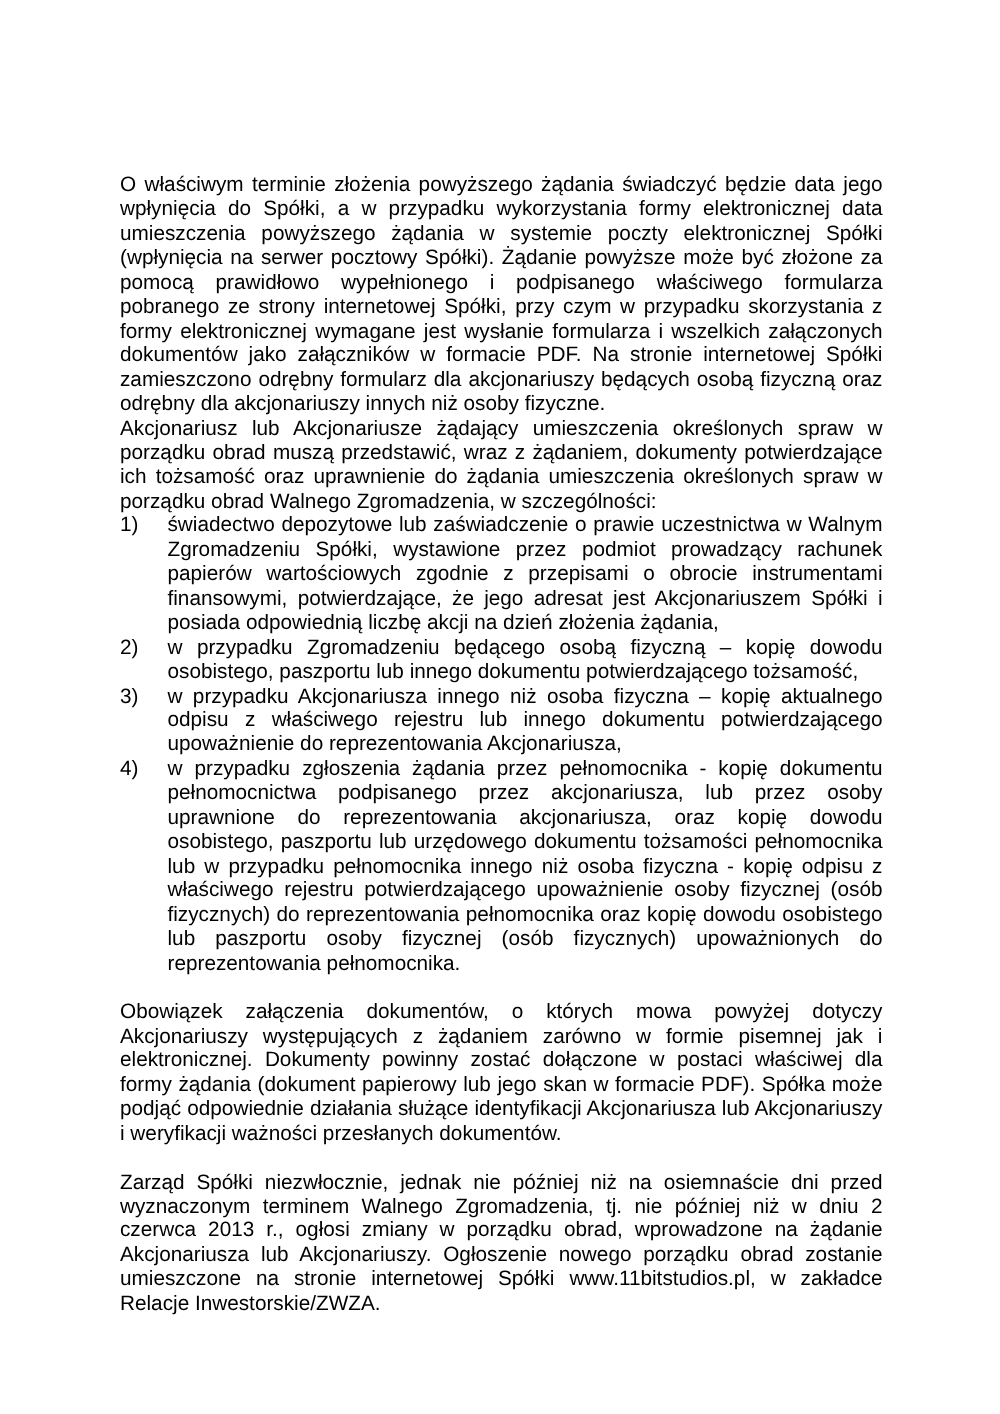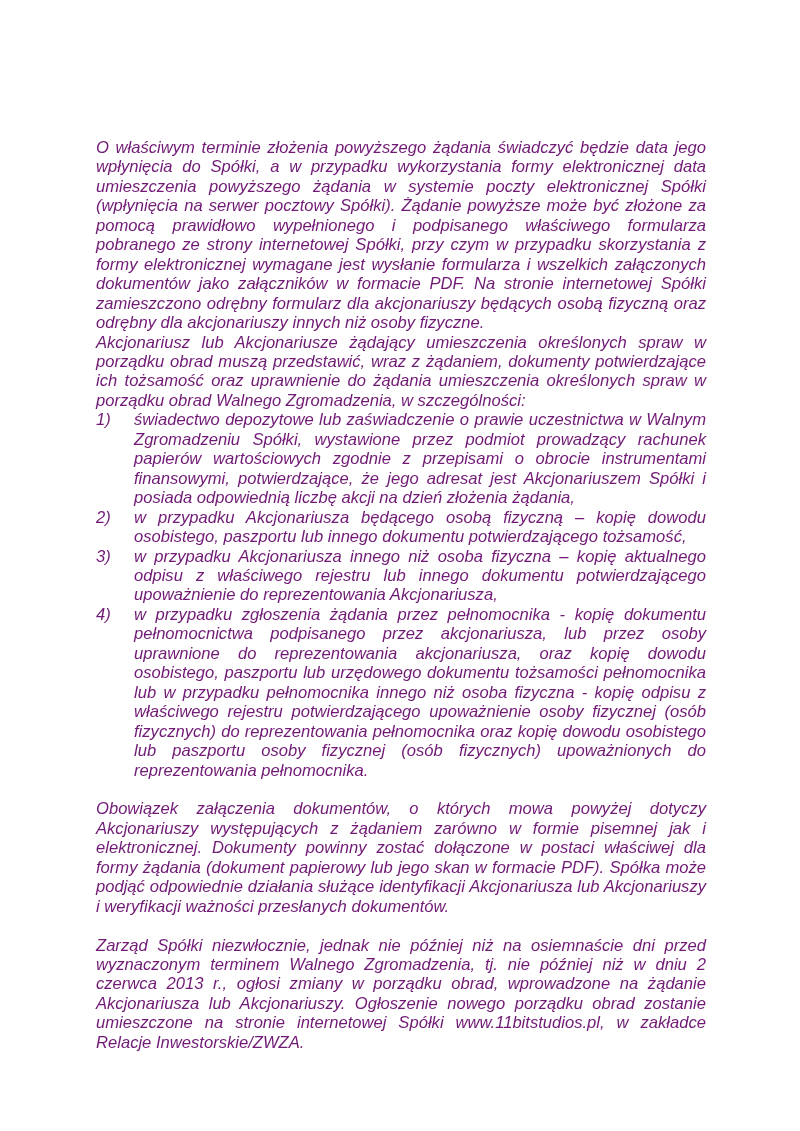--- a/index.html
+++ b/index.html
@@ -1,41 +1,41 @@
 <!DOCTYPE html>
 <html><head>
 <meta charset="utf-8">
 <style>
   html, body { margin: 0; padding: 0; background: #ffffff; }
   body { width: 800px; height: 1131px; position: relative; overflow: hidden; }
   .page {
     position: absolute; left: 96px; top: 138px; width: 610px;
     font-family: "Liberation Sans", sans-serif;
-    font-size: 16.6px; line-height: 19.45px; color: #701a75; font-style: italic;
+    font-size: 16.6px; line-height: 19.45px; color: #000000;
   }
   .p { text-align: justify; margin: 0; }
   .list { margin: 0; padding: 0; list-style: none; }
   .li { position: relative; padding-left: 38px; text-align: justify; }
   .li .num { position: absolute; left: 0; top: 0; }
   .gap { height: 19.45px; }
 </style>
 </head>
 <body>
 
 <div class="page">
   <p class="p">O właściwym terminie złożenia powyższego żądania świadczyć będzie data jego wpłynięcia do Spółki, a w przypadku wykorzystania formy elektronicznej data umieszczenia powyższego żądania w systemie poczty elektronicznej Spółki (wpłynięcia na serwer pocztowy Spółki). Żądanie powyższe może być złożone za pomocą prawidłowo wypełnionego i podpisanego właściwego formularza pobranego ze strony internetowej Spółki, przy czym w przypadku skorzystania z formy elektronicznej wymagane jest wysłanie formularza i wszelkich załączonych dokumentów jako załączników w formacie PDF. Na stronie internetowej Spółki zamieszczono odrębny formularz dla akcjonariuszy będących osobą fizyczną oraz odrębny dla akcjonariuszy innych niż osoby fizyczne.</p>
   <p class="p">Akcjonariusz lub Akcjonariusze żądający umieszczenia określonych spraw w porządku obrad muszą przedstawić, wraz z żądaniem, dokumenty potwierdzające ich tożsamość oraz uprawnienie do żądania umieszczenia określonych spraw w porządku obrad Walnego Zgromadzenia, w szczególności:</p>
   <div class="list">
     <div class="li">
       <span class="num">1)</span>
       <span>świadectwo depozytowe lub zaświadczenie o prawie uczestnictwa w Walnym Zgromadzeniu Spółki, wystawione przez podmiot prowadzący rachunek papierów wartościowych zgodnie z przepisami o obrocie instrumentami finansowymi, potwierdzające, że jego adresat jest Akcjonariuszem Spółki i posiada odpowiednią liczbę akcji na dzień złożenia żądania,</span>
     </div>
     <div class="li">
       <span class="num">2)</span>
-      <span>w przypadku Akcjonariusza będącego osobą fizyczną – kopię dowodu osobistego, paszportu lub innego dokumentu potwierdzającego tożsamość,</span>
+      <span>w przypadku Zgromadzeniu będącego osobą fizyczną – kopię dowodu osobistego, paszportu lub innego dokumentu potwierdzającego tożsamość,</span>
     </div>
     <div class="li">
       <span class="num">3)</span>
       <span>w przypadku Akcjonariusza innego niż osoba fizyczna – kopię aktualnego odpisu z właściwego rejestru lub innego dokumentu potwierdzającego upoważnienie do reprezentowania Akcjonariusza,</span>
     </div>
     <div class="li">
       <span class="num">4)</span>
       <span>w przypadku zgłoszenia żądania przez pełnomocnika - kopię dokumentu pełnomocnictwa podpisanego przez akcjonariusza, lub przez osoby uprawnione do reprezentowania akcjonariusza, oraz kopię dowodu osobistego, paszportu lub urzędowego dokumentu tożsamości pełnomocnika lub w przypadku pełnomocnika innego niż osoba fizyczna - kopię odpisu z właściwego rejestru potwierdzającego upoważnienie osoby fizycznej (osób fizycznych) do reprezentowania pełnomocnika oraz kopię dowodu osobistego lub paszportu osoby fizycznej (osób fizycznych) upoważnionych do reprezentowania pełnomocnika.</span>
     </div>
   </div>

